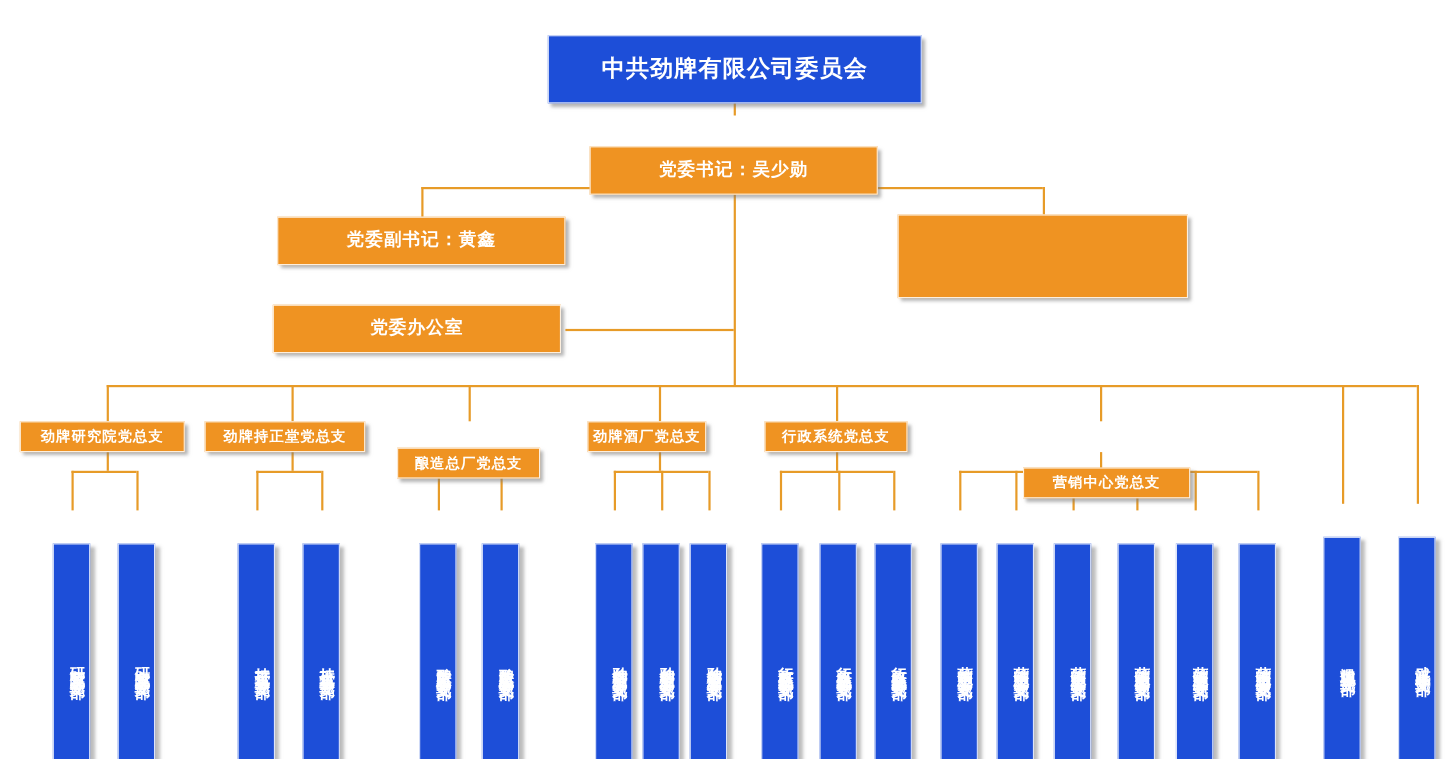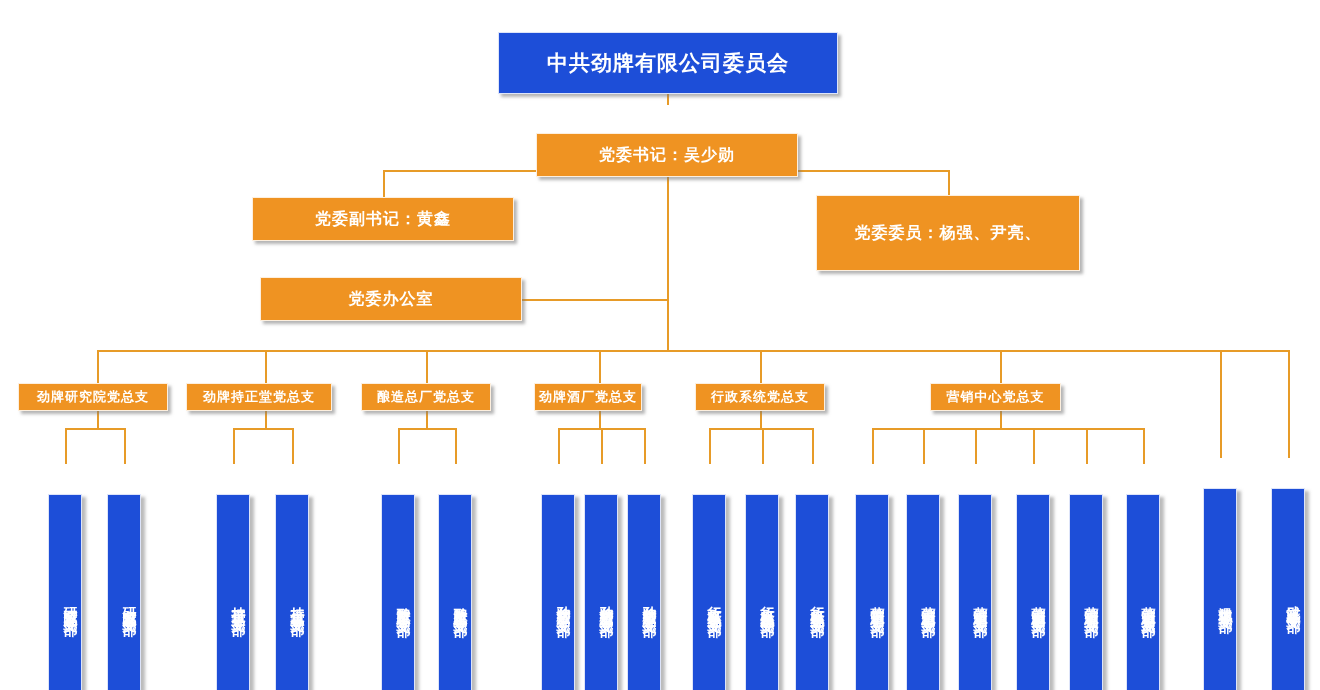--- a/index.html
+++ b/index.html
@@ -50,21 +50,21 @@
   }
   
   .members{
     left:816px;top:195px;width:264px;height:76px;
     font-size:16px;
     flex-direction:column;
   }
   .members .ln{display:block;}
   
   .office{
-    left:260px;top:277px;width:262px;height:44px;
+    left:248px;top:277px;width:262px;height:44px;
     font-size:16px;
   }
 
   
   .gb{
     height:28px;
     top:383px;
     font-size:13px;
   }
 
@@ -136,42 +136,41 @@
       <div class="line v" style="left: 1288px; top: 350px; height: 108px;"></div>
     </div>
 
   <div class="box red root">中共劲牌有限公司委员会</div>
 
   <div class="box orange secretary">党委书记：吴少勋</div>
 
   <div class="box orange deputy">党委副书记：黄鑫</div>
 
   <div class="box orange members">
-    <span class="ln">党委委员：杨强、尹亮、</span>
   </div>
 
   <div class="box orange office">党委办公室</div>
 
   <div id="general-branch-layer">
       <div class="box orange gb" style="left: 18px; width: 150px;">
         <span>劲牌研究院党总支</span>
       </div>
       <div class="box orange gb" style="left: 186px; width: 146px;">
         <span>劲牌持正堂党总支</span>
       </div>
-      <div class="box orange gb" style="left: 361px; width: 130px;">
+      <div class="box orange gb" style="left: 361px; width: 130px; margin-top: 24px;">
         <span>酿造总厂党总支</span>
       </div>
       <div class="box orange gb" style="left: 534px; width: 108px;">
         <span>劲牌酒厂党总支</span>
       </div>
       <div class="box orange gb" style="left: 695px; width: 130px;">
         <span>行政系统党总支</span>
       </div>
-      <div class="box orange gb" style="left: 930px; width: 131px;">
+      <div class="box orange gb" style="left: 930px; width: 152px; margin-top: 42px;">
         <span>营销中心党总支</span>
       </div>
     </div>
   <div id="branch-layer">
       <div class="box red vb" style="left: 48px; width: 34px;">
         <span>研究院第一党支部</span>
       </div>
       <div class="box red vb" style="left: 107px; width: 34px;">
         <span>研究院第二党支部</span>
       </div>

